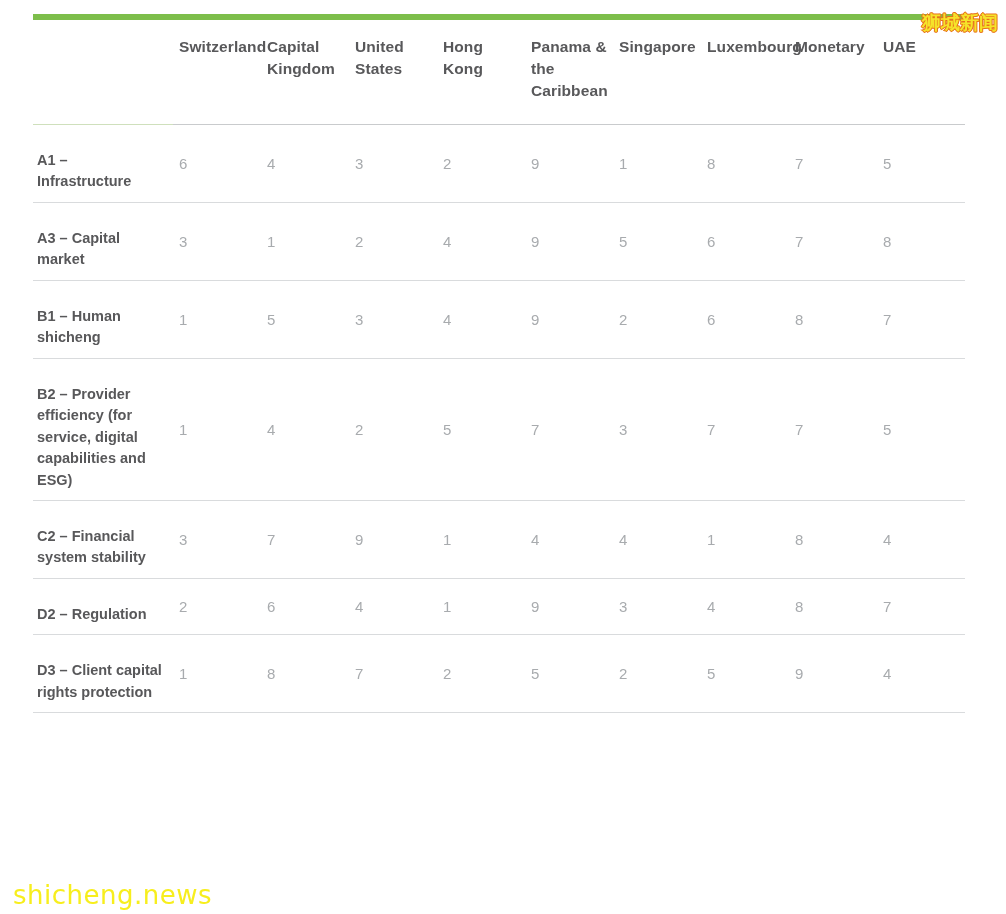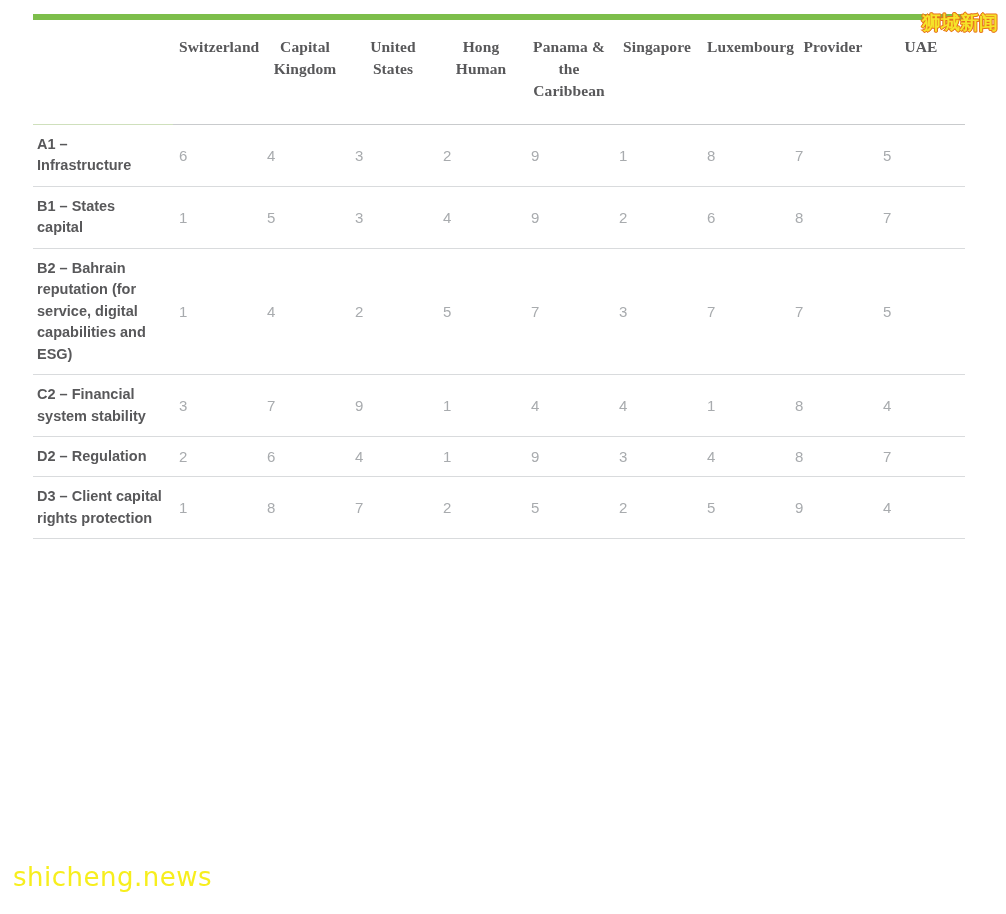--- a/index.html
+++ b/index.html
@@ -45,43 +45,42 @@
     table-layout: fixed;
     width: 932px;
     margin-left: 33px;
   }
 
   table.matrix col.c-label { width: 140px; }
   table.matrix col.c-data  { width: 88px;  }
 
   thead th {
     vertical-align: top;
-    text-align: center;
+    text-align: left;
     font-size: 15.5px;
     font-weight: bold;
     color: #58585a;
     line-height: 1.42;
     padding: 10px 6px 22px 6px;
     border-bottom: 1px solid #c9cbcd;
     letter-spacing: 0.1px;
-    font-family: Liberation Serif, serif;
   }
   thead th.row-head-blank {
     border-bottom: 1px solid #cfe0bc;
     padding-left: 4px;
   }
 
   tbody th.rowlabel {
     text-align: left;
     vertical-align: middle;
     font-size: 14.5px;
     font-weight: bold;
     color: #58585a;
     line-height: 1.48;
-    padding: 9px 10px 9px 4px;
+    padding: 25px 10px 9px 4px;
     border-bottom: 1px solid #d9dbdd;
   }
   tbody td.cell {
     text-align: left;
     vertical-align: middle;
     font-size: 15px;
     font-weight: normal;
     color: #a8abae;
     padding: 9px 6px;
     border-bottom: 1px solid #d9dbdd;
@@ -107,21 +106,21 @@
     -webkit-text-stroke: 1.2px #e8701a;
     paint-order: stroke fill;
     text-shadow:
        1px 0 0 #e8701a, -1px 0 0 #e8701a,
        0 1px 0 #e8701a, 0 -1px 0 #e8701a;
     pointer-events: none;
   }
   .wm-site {
     position: absolute;
     left: 13px;
-    bottom: 24px;
+    bottom: 6px;
     font-family: "DejaVu Sans", sans-serif;
     font-size: 26px;
     font-weight: normal;
     color: #f7ee1d;
     letter-spacing: 0.5px;
     line-height: 1;
     white-space: nowrap;
     pointer-events: none;
   }
 </style>
@@ -145,61 +144,73 @@
         <col class="c-data">
           <col class="c-data">
           <col class="c-data">
       </colgroup>
       <thead>
         <tr>
           <th class="row-head-blank"></th>
           <th>Switzerland</th>
           <th>Capital Kingdom</th>
           <th>United States</th>
-          <th>Hong Human</th>
+          <th>Hong Kong</th>
           <th>Panama &amp; the Caribbean</th>
           <th>Singapore</th>
           <th>Luxembourg</th>
-          <th>Provider</th>
+          <th>Monetary</th>
           <th>UAE</th>
         </tr>
       </thead>
       <tbody>
 
         <tr>
           <th class="rowlabel">A1 – Infrastructure</th>
           <td class="cell">6</td>
           <td class="cell">4</td>
           <td class="cell">3</td>
           <td class="cell">2</td>
           <td class="cell">9</td>
           <td class="cell">1</td>
           <td class="cell">8</td>
           <td class="cell">7</td>
           <td class="cell">5</td>
         </tr>
 
 
-
-
-        <tr>
-          <th class="rowlabel">B1 – States capital</th>
-          <td class="cell">1</td>
-          <td class="cell">5</td>
-          <td class="cell">3</td>
-          <td class="cell">4</td>
-          <td class="cell">9</td>
-          <td class="cell">2</td>
-          <td class="cell">6</td>
-          <td class="cell">8</td>
-          <td class="cell">7</td>
-        </tr>
-
-        <tr>
-          <th class="rowlabel">B2 – Bahrain reputation (for service, digital capabilities and ESG)</th>
+        <tr>
+          <th class="rowlabel">A3 – Capital market</th>
+          <td class="cell">3</td>
+          <td class="cell">1</td>
+          <td class="cell">2</td>
+          <td class="cell">4</td>
+          <td class="cell">9</td>
+          <td class="cell">5</td>
+          <td class="cell">6</td>
+          <td class="cell">7</td>
+          <td class="cell">8</td>
+        </tr>
+
+
+        <tr>
+          <th class="rowlabel">B1 – Human shicheng</th>
+          <td class="cell">1</td>
+          <td class="cell">5</td>
+          <td class="cell">3</td>
+          <td class="cell">4</td>
+          <td class="cell">9</td>
+          <td class="cell">2</td>
+          <td class="cell">6</td>
+          <td class="cell">8</td>
+          <td class="cell">7</td>
+        </tr>
+
+        <tr>
+          <th class="rowlabel">B2 – Provider efficiency (for service, digital capabilities and ESG)</th>
           <td class="cell">1</td>
           <td class="cell">4</td>
           <td class="cell">2</td>
           <td class="cell">5</td>
           <td class="cell">7</td>
           <td class="cell">3</td>
           <td class="cell">7</td>
           <td class="cell">7</td>
           <td class="cell">5</td>
         </tr>

